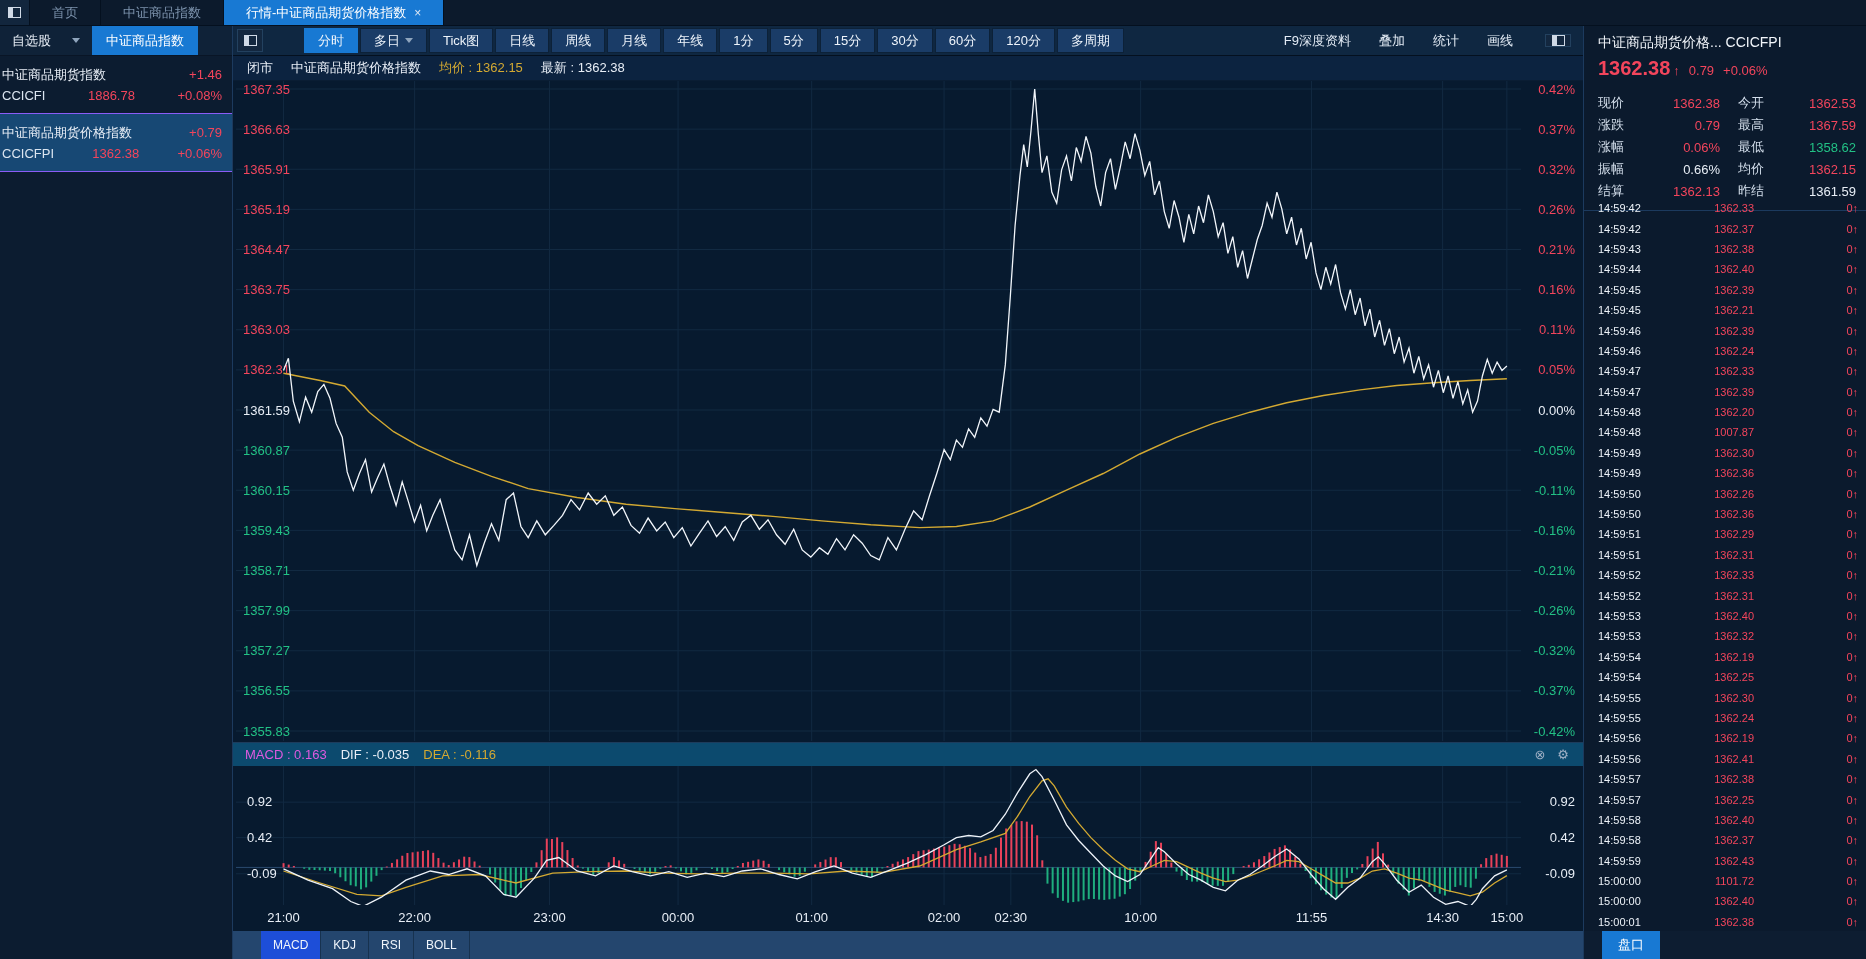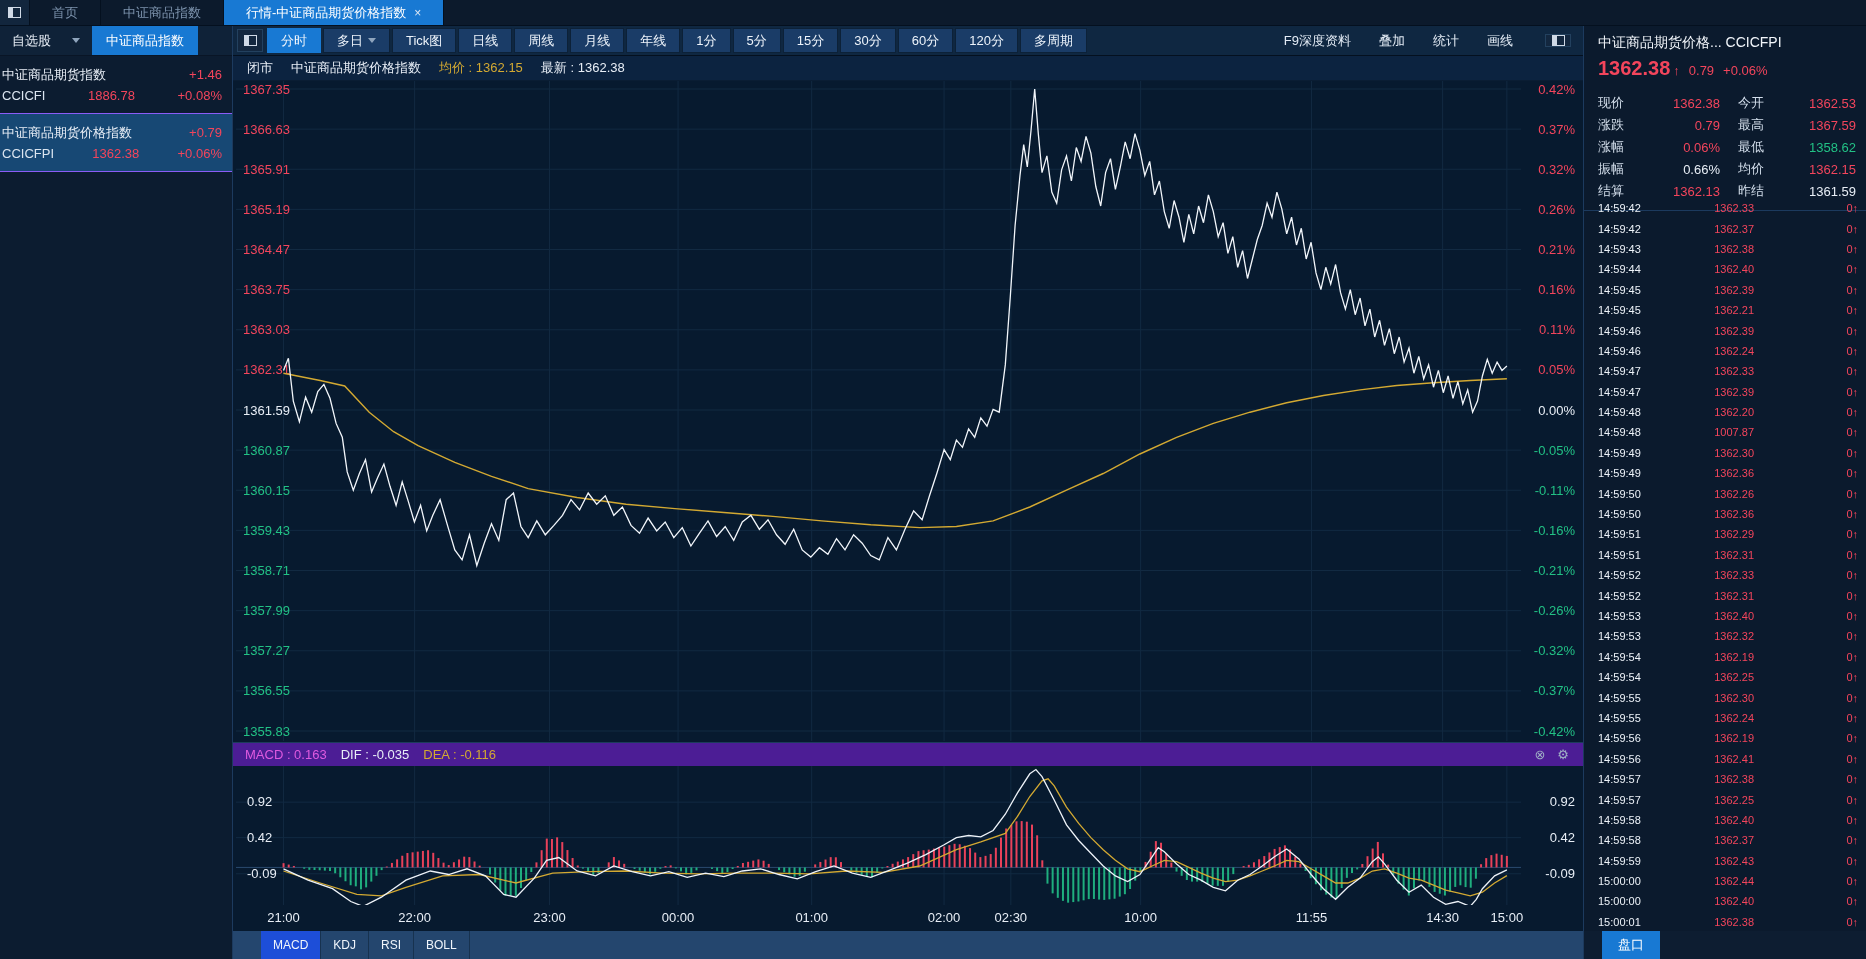--- a/index.html
+++ b/index.html
@@ -23,29 +23,29 @@
   .watch-group { background:#1879d3; color:#fff; display:flex; align-items:center; padding:0 14px; cursor:pointer; }
   .watch-item { height:58px; padding:8px 10px 0 2px; border-bottom:1px solid #8b5cf6; cursor:pointer; }
   .watch-item.selected { background:#174874; }
   .wi-row { display:flex; justify-content:space-between; align-items:center; line-height:21px; }
   .wi-name { color:#e8eef6; font-size:13px; }
   .wi-code { color:#dbe5f0; font-size:13px; }
   .red { color:#f3455c; } .grn { color:#22c185; } .wht { color:#e8eef6; } .gold { color:#d3a932; }
 
   
   .chart-region { position:absolute; left:233px; top:26px; width:1350px; height:933px; background:#071a2f; }
-  .ch-toolbar { position:absolute; left:0; top:0; width:1350px; height:30px; background:#0f2741; display:flex; align-items:stretch; border-bottom:1px solid #04101f; }
+  .ch-toolbar { position:absolute; left:0; top:0; width:1350px; height:30px; background:#0f2741; display:flex; align-items:stretch; border-bottom:1px solid #04101f;gap:37px; }
   .tool-icon-btn { width:26px; margin:3px 2px 3px 4px; background:#13273f; display:flex; align-items:center; justify-content:center; border:1px solid #23415f; cursor:pointer; }
   .period-btn { margin:2px 0 2px 2px; padding:0 13px; background:#1a3c67; border:1px solid #0c2138; color:#eef4fb; display:flex; align-items:center; gap:5px; cursor:pointer; font-size:13px; }
   .period-btn.active { background:#1879d3; border-color:#1879d3; }
   .tool-right { margin-left:auto; display:flex; align-items:center; gap:28px; padding-right:10px; }
   .tool-link { color:#e3ebf5; cursor:pointer; font-size:13px; }
   .ch-status { position:absolute; left:0; top:30px; width:1350px; height:25px; background:#0c2340; display:flex; align-items:center; gap:18px; padding-left:14px; border-bottom:1px solid #0a1d33; font-size:13px; }
   svg { display:block; }
-  .macd-head { position:absolute; left:0; top:716px; width:1350px; height:24px; background:#4c1d95; display:flex; align-items:center; gap:14px; padding-left:12px; font-size:13px; border-top:1px solid #1d3c5c;justify-content:space-between; }
+  .macd-head { position:absolute; left:0; top:716px; width:1350px; height:24px; background:#0c4a6e; display:flex; align-items:center; gap:14px; padding-left:12px; font-size:13px; border-top:1px solid #1d3c5c;justify-content:space-between; }
   .macd-head .icons { margin-left:auto; padding-right:14px; display:flex; gap:12px; color:#9fb0c5; font-size:13px; }
   .macd-head .icons span { cursor:pointer; }
   .magenta { color:#df5ae0; }
   .time-row { position:absolute; left:0; top:879px; width:1350px; height:26px; }
   .time-label { position:absolute; top:5px; width:48px; text-align:center; color:#e8eef6; font-size:13px; }
   .btm-strip { position:absolute; left:0; top:905px; width:1350px; height:28px; background:#24466e; display:flex; align-items:stretch; }
   .ind-tab { padding:0 12px; display:flex; align-items:center; color:#f0f5fb; font-size:12px; border-right:1px solid #17324f; cursor:pointer; }
   .ind-tab.active { background:#1d4ed8;margin-left:28px; }
 
   
@@ -751,21 +751,21 @@
           <span class="t-price red">1362.37</span>
           <span class="t-vol red"><span>0</span><span class="up-arrow">↑</span></span>
         </div>
         <div class="t-row">
           <span class="t-time">14:59:59</span>
           <span class="t-price red">1362.43</span>
           <span class="t-vol red"><span>0</span><span class="up-arrow">↑</span></span>
         </div>
         <div class="t-row">
           <span class="t-time">15:00:00</span>
-          <span class="t-price red">1362.44</span>
+          <span class="t-price red">1101.72</span>
           <span class="t-vol red"><span>0</span><span class="up-arrow">↑</span></span>
         </div>
         <div class="t-row">
           <span class="t-time">15:00:00</span>
           <span class="t-price red">1362.40</span>
           <span class="t-vol red"><span>0</span><span class="up-arrow">↑</span></span>
         </div>
         <div class="t-row">
           <span class="t-time">15:00:01</span>
           <span class="t-price red">1362.38</span>

